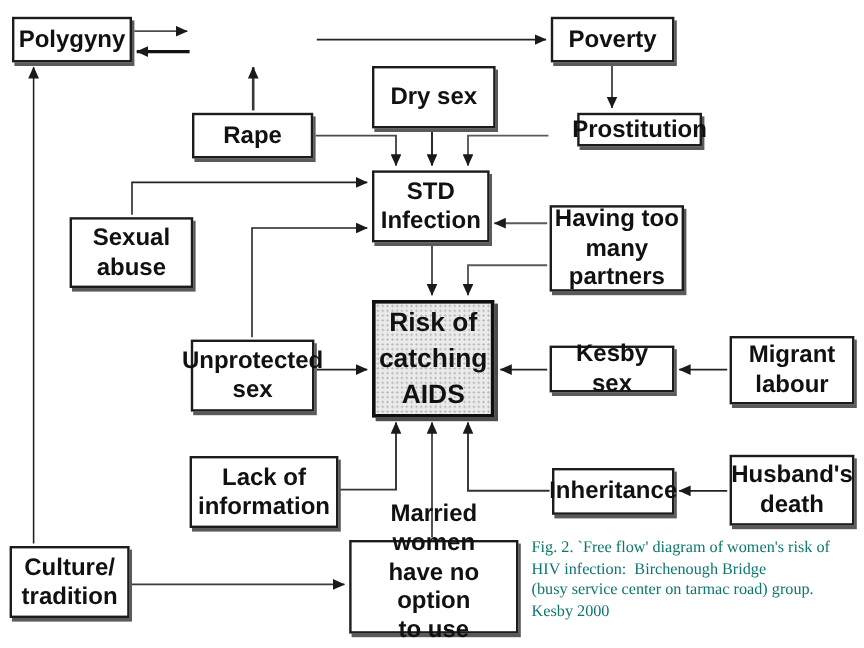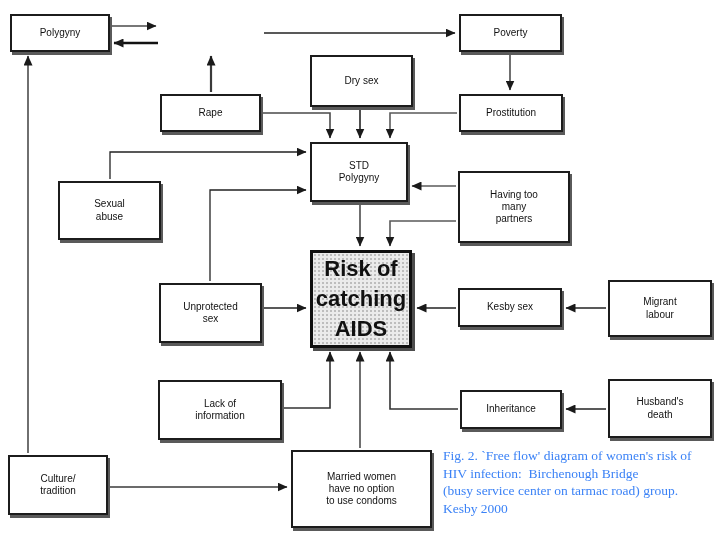--- a/index.html
+++ b/index.html
@@ -7,54 +7,54 @@
     position:relative;width:720px;height:540px;background:#ffffff;overflow:hidden;
     font-family:"Liberation Sans", sans-serif;
   }
   #edges-layer{position:absolute;left:0;top:0;width:720px;height:540px;}
   .node{
     position:absolute;box-sizing:border-box;
     background:#ffffff;border:2px solid #1c1c1c;
     box-shadow:2px 3px 0 #5a5a5a;
     display:flex;align-items:center;justify-content:center;
     text-align:center;color:#111111;
-    font-size:10px;line-height:1.22;
-    white-space:pre-line;padding:1px 2px;
+    font-size:20px;line-height:1.22;
+    white-space:pre-line;padding:1px 2px;font-weight:bold;
   }
   .node.risk{
     border:3px solid #0f0f0f;
     font-size:22px;font-weight:bold;line-height:1.35;
     background-color:#ebebeb;
     background-image:radial-gradient(#bdbdbd 0.8px, rgba(0,0,0,0) 0.9px);
     background-size:4px 4px;
     box-shadow:3px 3px 0 #4d4d4d;
   }
   
   #n-polygyny{left:10px;top:14px;width:100px;height:38px}
   #n-divorce{left:160px;top:14px;width:102px;height:38px}
   #n-poverty{left:459px;top:14px;width:103px;height:38px}
   #n-drysex{left:310px;top:55px;width:103px;height:52px}
   #n-rape{left:160px;top:94px;width:101px;height:38px}
-  #n-prostitution{left:459px;top:94px;width:104px;height:38px}
+  #n-prostitution{left:481px;top:94px;width:104px;height:28px}
   #n-std{left:310px;top:142px;width:98px;height:60px}
   #n-sexualabuse{left:58px;top:181px;width:103px;height:59px}
   #n-having{left:458px;top:171px;width:112px;height:72px}
   #n-risk{left:310px;top:250px;width:102px;height:98px}
   #n-unprotected{left:159px;top:283px;width:103px;height:60px}
   #n-casual{left:458px;top:288px;width:104px;height:39px}
   #n-migrant{left:608px;top:280px;width:104px;height:57px}
   #n-lackinfo{left:158px;top:380px;width:124px;height:60px}
   #n-inheritance{left:460px;top:390px;width:102px;height:39px}
   #n-husbands{left:608px;top:379px;width:104px;height:59px}
   #n-culture{left:8px;top:455px;width:100px;height:60px}
   #n-married{left:291px;top:450px;width:141px;height:78px}
   .caption{
     position:absolute;left:443px;top:447px;width:276px;
     font-family:"Liberation Serif", serif;
-    font-size:13.5px;line-height:17.5px;color:#3b82f6;
+    font-size:13.5px;line-height:17.5px;color:#0f766e;
     white-space:pre-line;
   }
 </style>
 </head>
 <body>
 
 <div class="stage">
 
   <svg id="edges-layer" width="720" height="540" viewBox="0 0 720 540" xmlns="http://www.w3.org/2000/svg">
     <defs>
@@ -87,21 +87,21 @@
         <polyline points="28,453 28,56" fill="none" stroke="#222222" stroke-width="1.3" marker-end="url(#ah)"></polyline>
       </g>
   </svg>
 
   <div class="node" id="n-polygyny">Polygyny</div>
   <div class="node" id="n-poverty">Poverty</div>
   <div class="node" id="n-drysex">Dry sex</div>
   <div class="node" id="n-rape">Rape</div>
   <div class="node" id="n-prostitution">Prostitution</div>
   <div class="node" id="n-std">STD
-Polygyny</div>
+Infection</div>
   <div class="node" id="n-sexualabuse">Sexual
 abuse</div>
   <div class="node" id="n-having">Having too
 many
 partners</div>
   <div class="node risk" id="n-risk">Risk of
 catching
 AIDS</div>
   <div class="node" id="n-unprotected">Unprotected
 sex</div>

